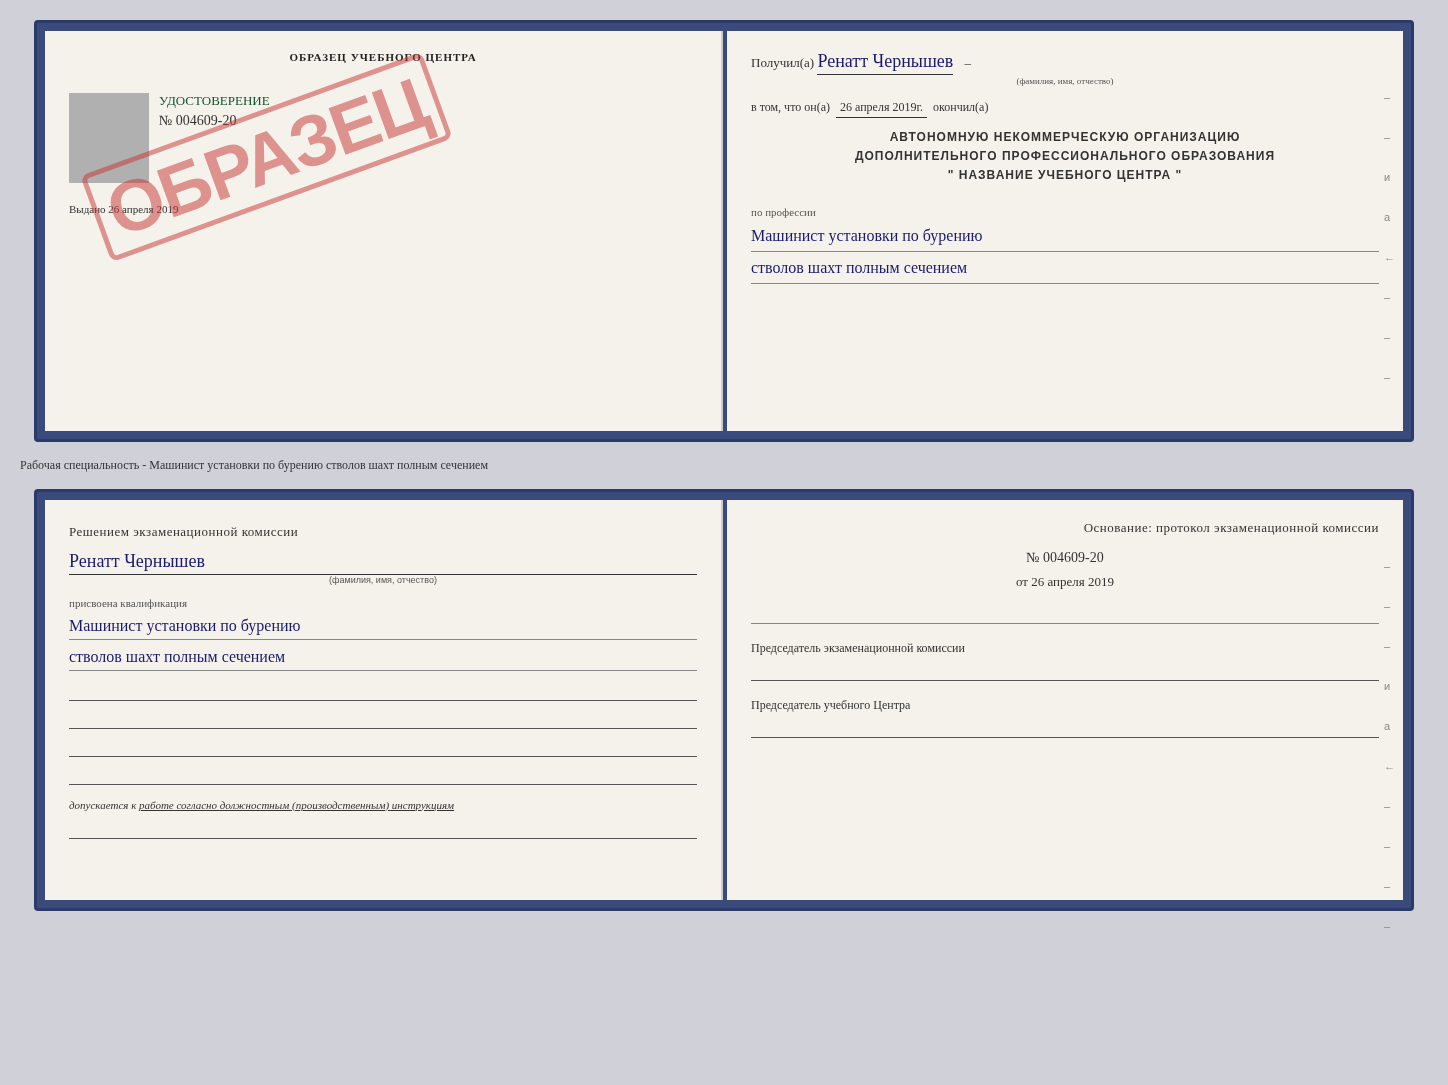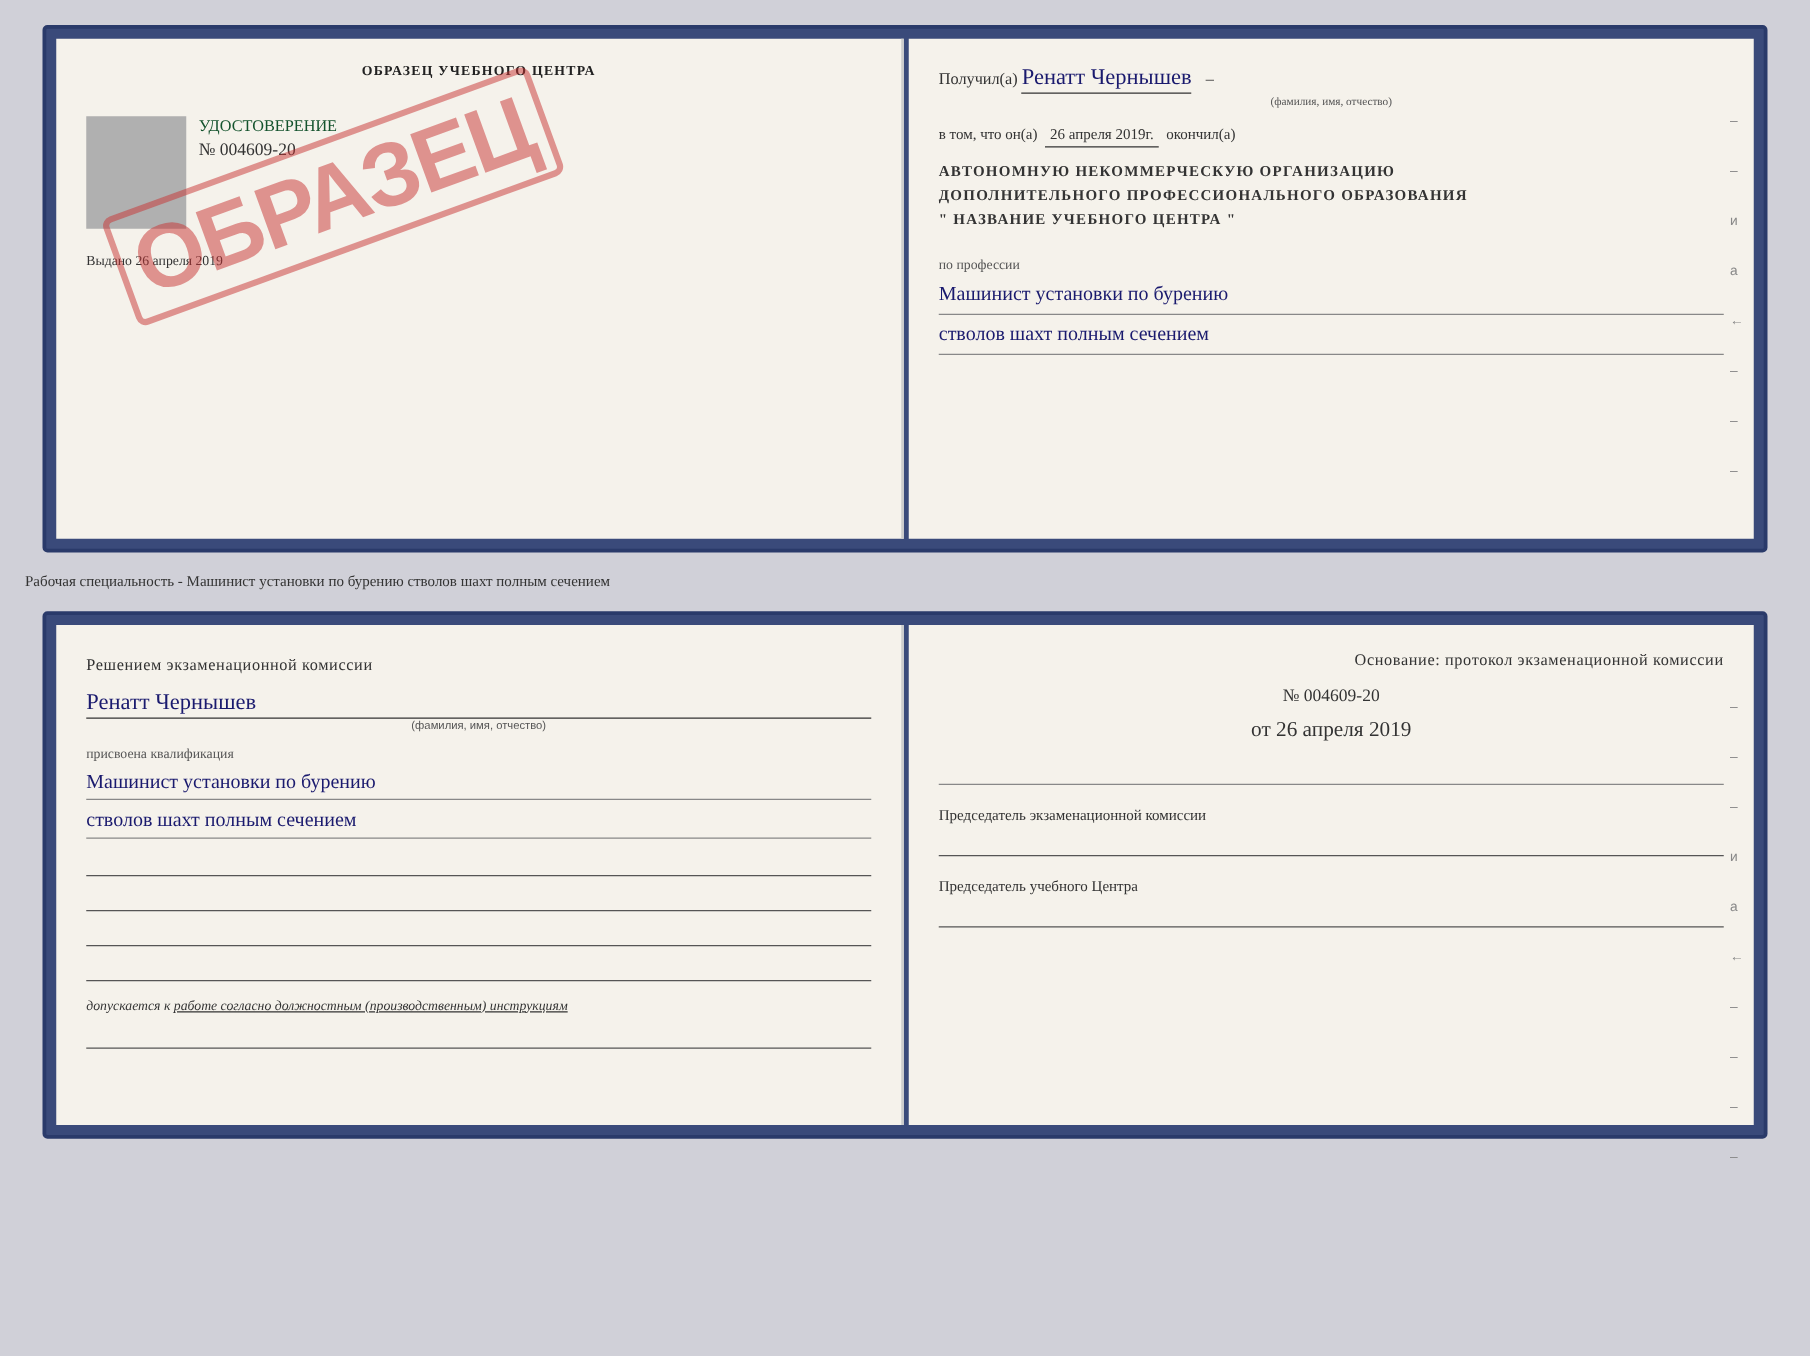--- a/index.html
+++ b/index.html
@@ -151,27 +151,28 @@
     .date-underline {
       border-bottom: 1px solid #333;
       display: inline-block;
       padding: 0 4px 2px;
       font-family: 'Times New Roman', serif;
       font-size: 12px;
       text-align: right;
     }
 
     .org-block {
+      text-align: center;
       font-size: 12px;
       font-weight: bold;
       letter-spacing: 1px;
       color: #333;
       line-height: 1.6;
       margin: 10px 0;
-      font-family: Liberation Serif, serif;
+      font-family: Liberation Sans, sans-serif;
     }
 
     .profession-block {
       margin-top: 16px;
       font-family: 'Times New Roman', serif;
     }
 
     .prof-label {
       font-size: 11px;
       color: #555;
@@ -279,21 +280,21 @@
     .protocol-number {
       text-align: center;
       font-size: 14px;
       font-family: 'Times New Roman', serif;
       color: #333;
       margin-bottom: 8px;
     }
 
     .protocol-date {
       text-align: center;
-      font-size: 17px;
+      font-size: 13px;
       font-family: 'Times New Roman', serif;
       color: #333;
       margin-bottom: 20px;
     }
 
     .komissia-role {
       font-size: 12px;
       color: #333;
       font-family: 'Times New Roman', serif;
       margin-top: 16px;

